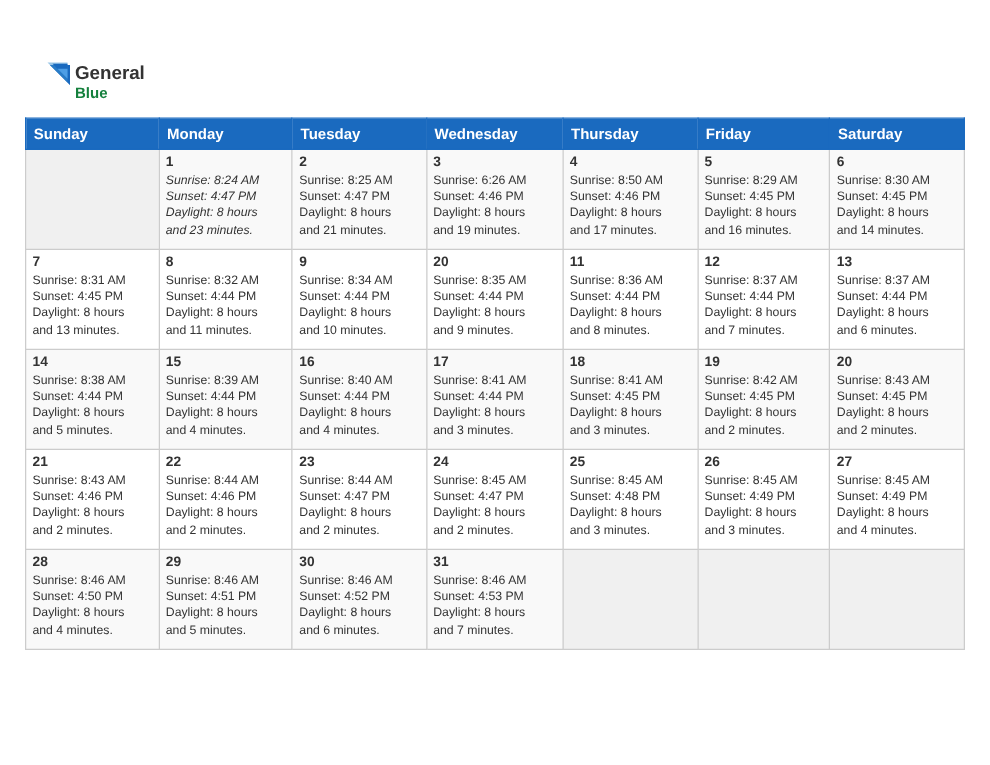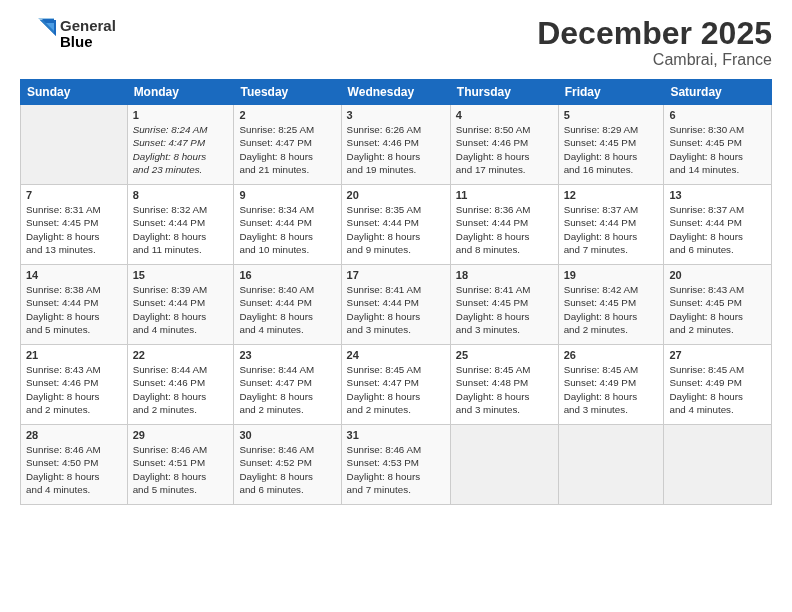--- a/index.html
+++ b/index.html
@@ -14,40 +14,41 @@
       width: 792px;
       height: 612px;
       padding: 16px 20px 12px 20px;
       background: #fff;
     }
     .header {
       display: flex;
       justify-content: space-between;
       align-items: flex-start;
       margin-bottom: 10px;
+      margin-top: 32px;
     }
     .logo {
       display: flex;
       align-items: center;
       gap: 0px;
     }
     .logo-text {
       display: flex;
       flex-direction: column;
       line-height: 1.1;
     }
     .logo-general {
       font-size: 15px;
       font-weight: bold;
       color: #333;
     }
     .logo-blue {
-      font-size: 15px;
-      font-weight: bold;
-      color: #000000;
+      font-size: 12px;
+      font-weight: bold;
+      color: #15803d;
     }
     .logo-icon {
       width: 36px;
       height: 36px;
       margin-right: 4px;
     }
     .title-block {
       text-align: right;
     }
     .month-title {
@@ -118,24 +119,20 @@
         <path d="M18,2 L34,2 L34,18" stroke="#1a6abf" stroke-width="0" fill="#3a8fd0" opacity="0.5"></path>
 
         <path d="M22,3 L34,3 L34,15 Z" fill="#1a6abf"></path>
         <path d="M26,7 L34,7 L34,15 Z" fill="#5aabef" opacity="0.8"></path>
       </svg>
       <div class="logo-text">
         <span class="logo-general">General</span>
         <span class="logo-blue">Blue</span>
       </div>
     </div>
-    <div class="title-block">
-      <div class="month-title">December 2025</div>
-      <div class="location-title">Cambrai, France</div>
-    </div>
   </div>
 
   <table class="calendar-table">
     <thead>
       <tr>
       <th>Sunday</th>
           <th>Monday</th>
           <th>Tuesday</th>
           <th>Wednesday</th>
           <th>Thursday</th>

